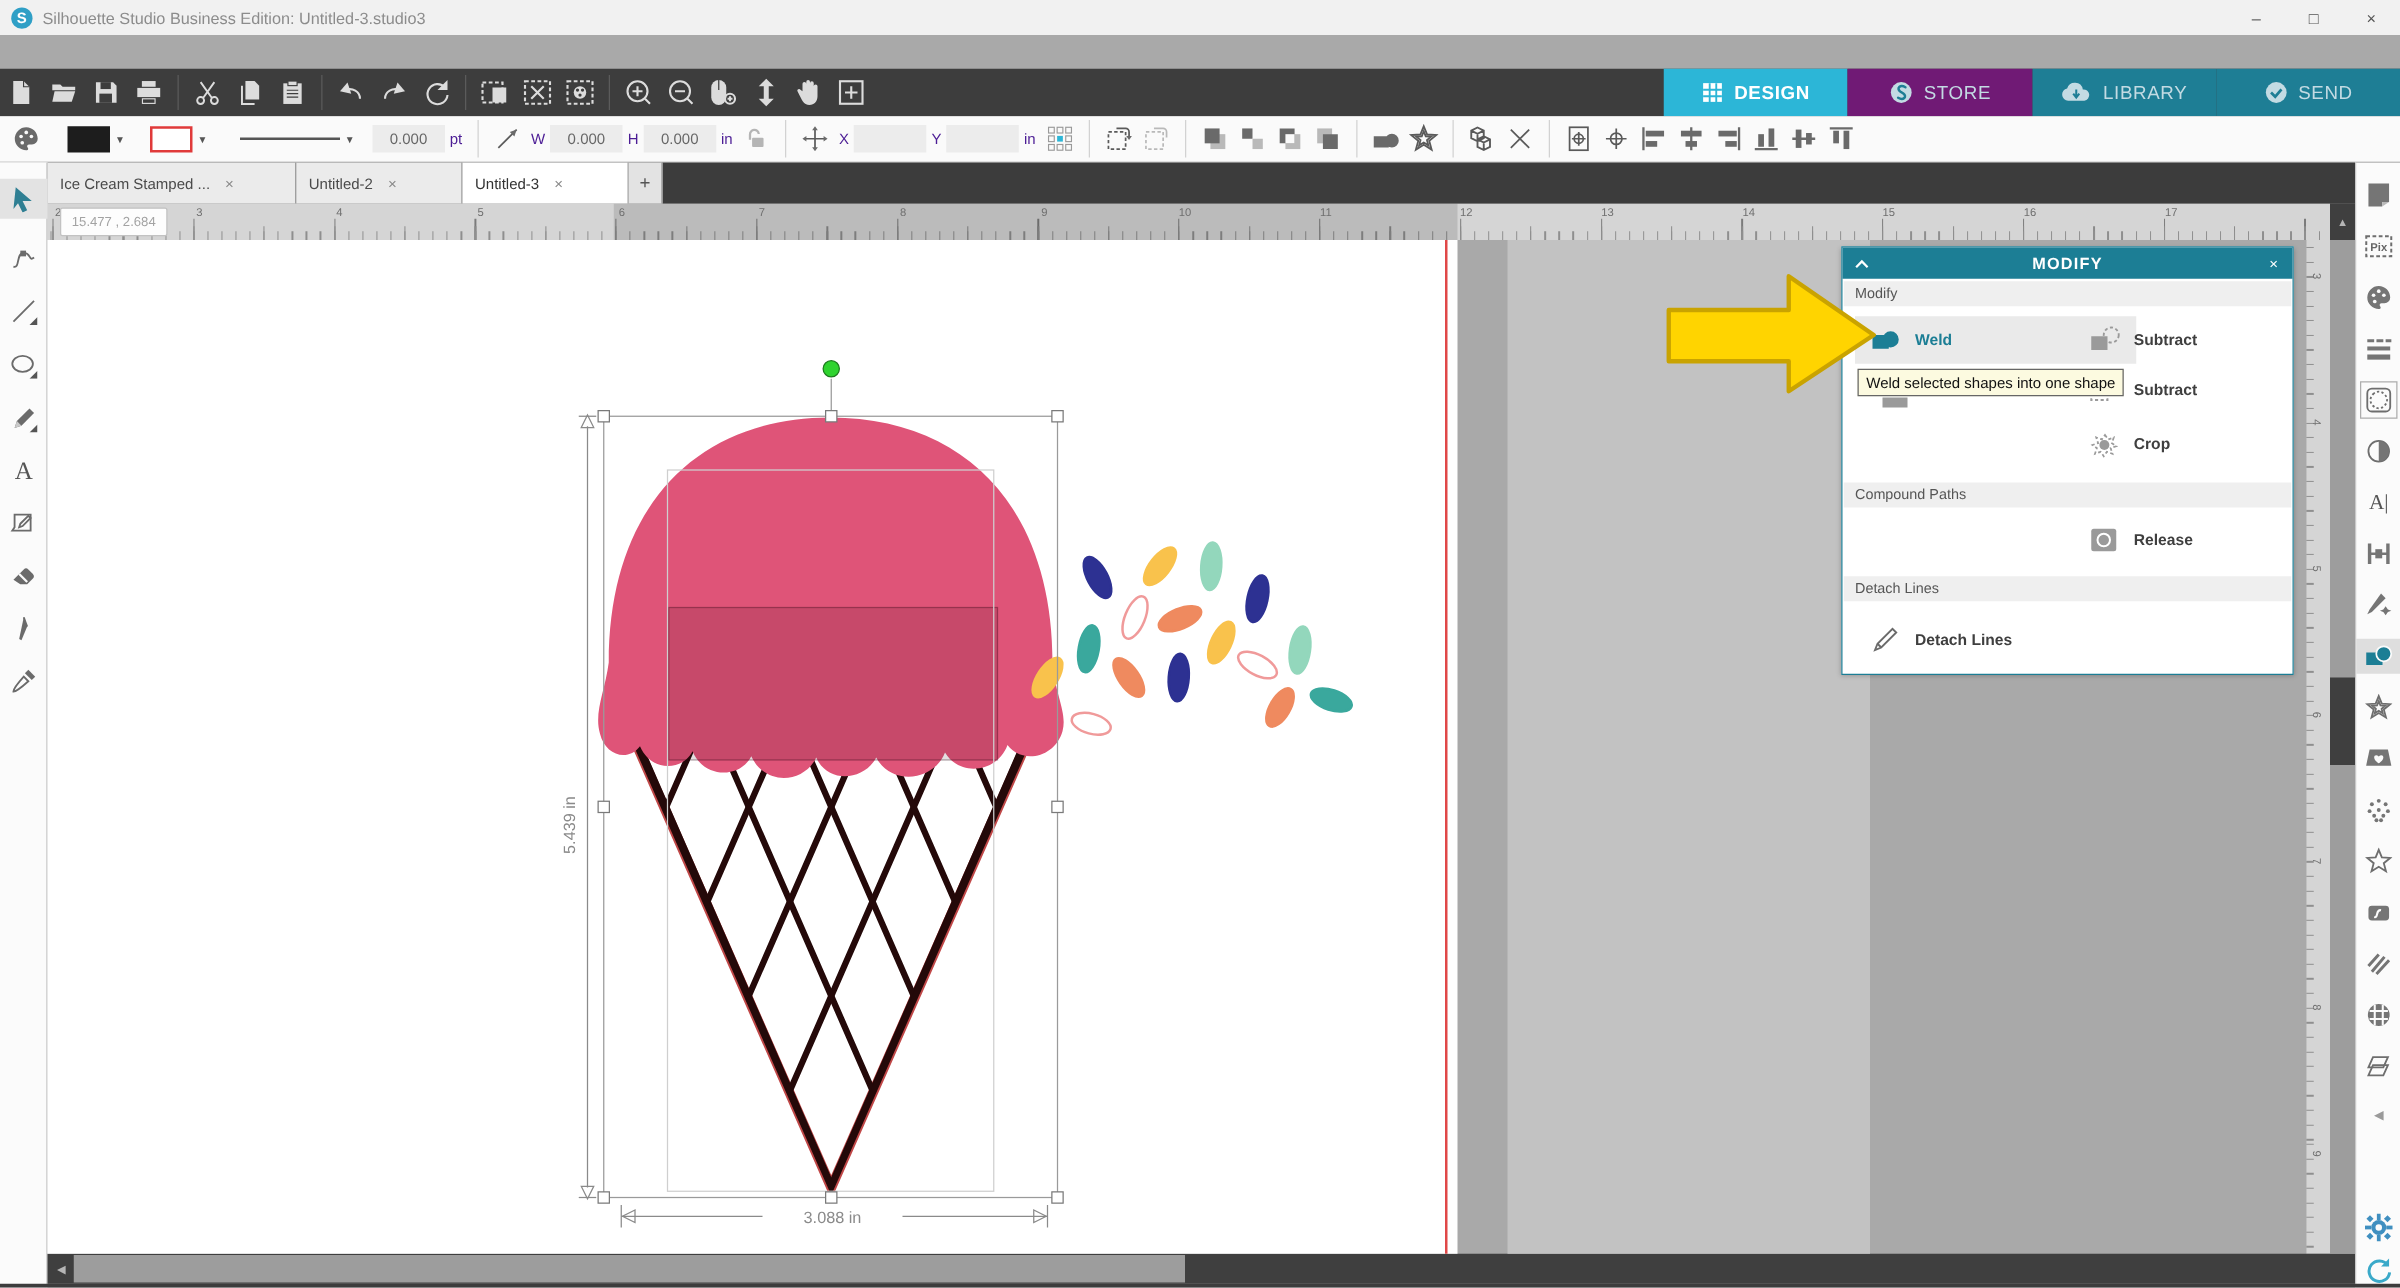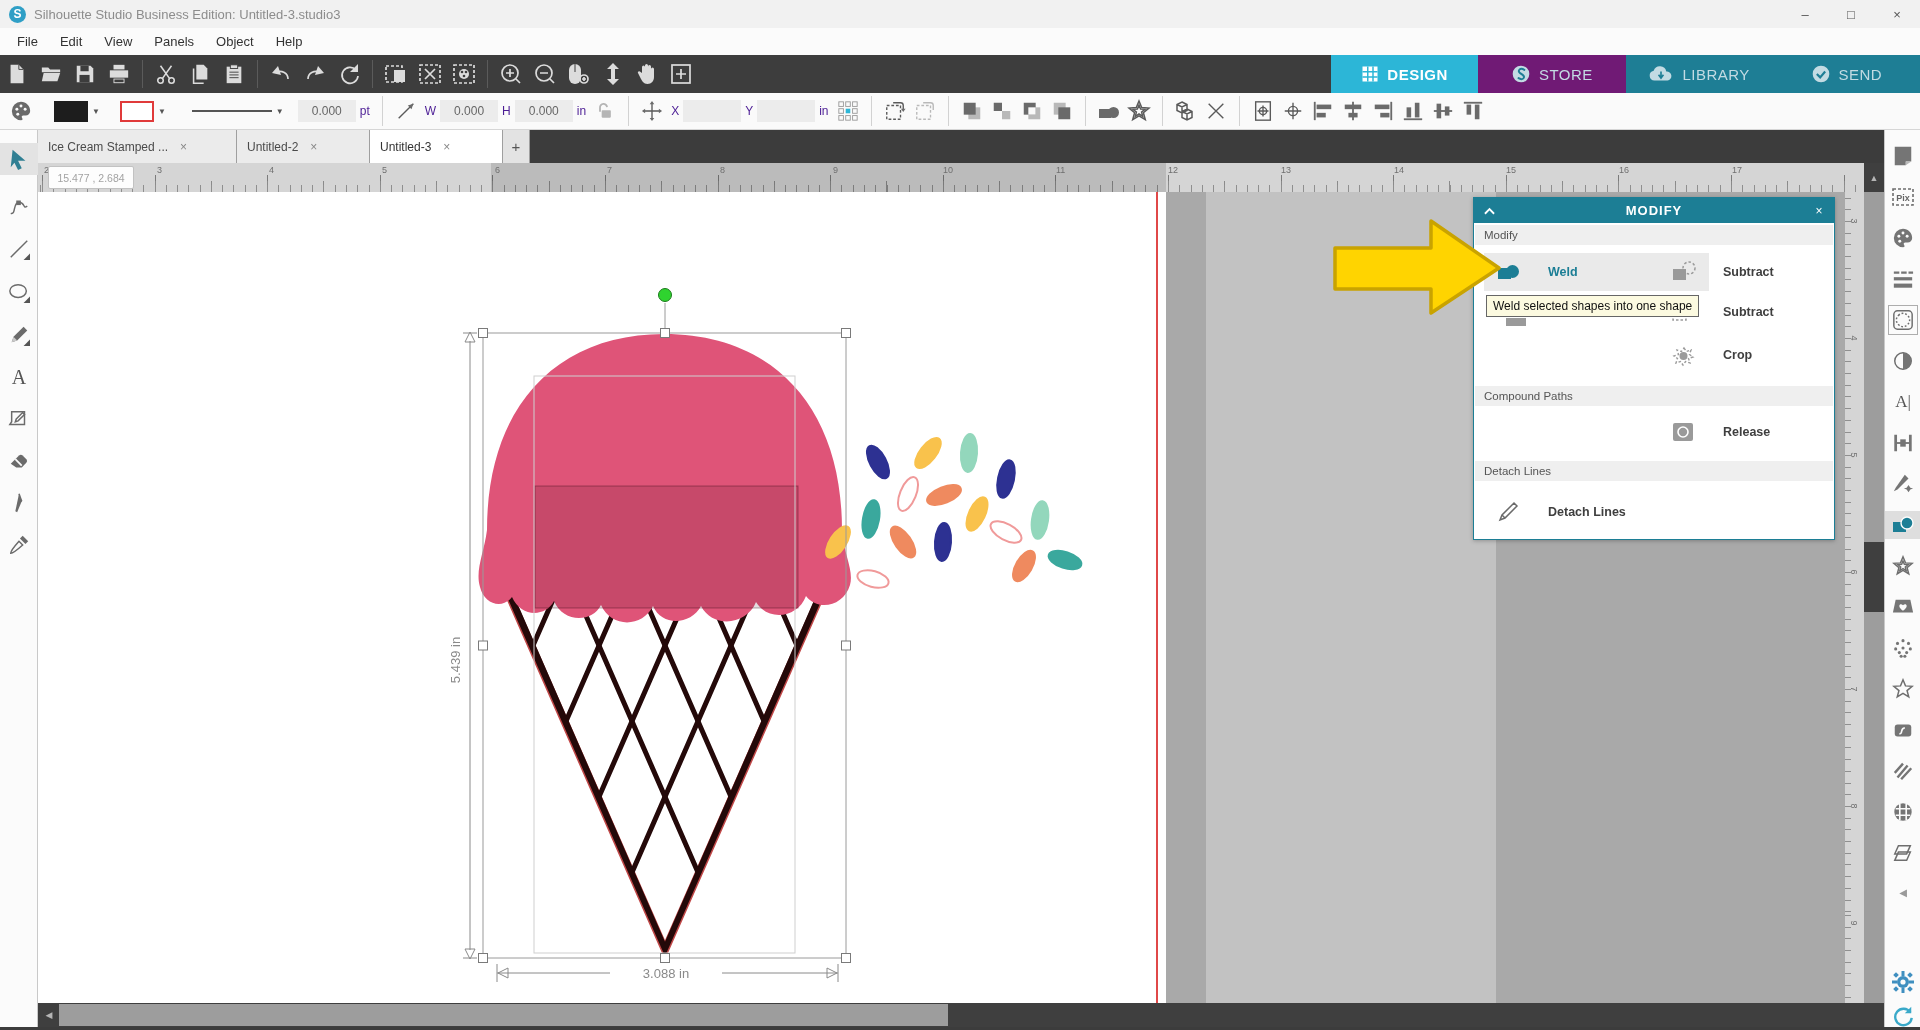--- a/index.html
+++ b/index.html
@@ -86,21 +86,21 @@
   #canvas-bg{left:38px;top:192px;width:1807px;height:811px;background:#a9a9a9;}
   #canvas-art{left:0;top:0;width:1920px;height:1030px;pointer-events:none;z-index:2;}
   
   #modify-panel{left:1473px;top:197px;width:362px;height:343px;background:#fff;border:1px solid #1c7e95;
        box-sizing:border-box;z-index:10;box-shadow:0 1px 4px rgba(0,0,0,.25);}
   #mp-head{position:absolute;left:0;top:0;width:100%;height:25px;background:#1c7e95;display:flex;align-items:center;}
   #mp-title{flex:1;text-align:center;color:#fff;font-size:13px;font-weight:bold;letter-spacing:1px;}
   .mp-headbtn{width:30px;display:flex;align-items:center;justify-content:center;color:#fff;font-size:12px;}
   .mp-sec{position:absolute;left:1px;width:358px;height:20px;background:#efefef;color:#555;font-size:11.5px;
           display:flex;align-items:center;padding-left:9px;box-sizing:border-box;}
-  .mp-btn{position:absolute;display:flex;align-items:center;gap:26px;padding-left:12px;box-sizing:border-box;text-align:right;}
+  .mp-btn{position:absolute;display:flex;align-items:center;gap:10px;padding-left:12px;box-sizing:border-box;text-align:right;}
   .mp-label{font-size:12.5px;font-weight:bold;color:#3f3f3f;}
   .mp-label.teal{color:#1c7e95;}
   #mp-tooltip{position:absolute;left:12px;top:97px;height:16px;background:#fcfae0;border:1px solid #666;
        font-size:12px;color:#111;padding:2px 6px;white-space:nowrap;z-index:50;display:flex;align-items:center;}
   #arrow-svg{left:0;top:0;width:1920px;height:1030px;pointer-events:none;z-index:20;}
 </style>
 </head>
 <body>
 
 <div id="app">
@@ -108,28 +108,20 @@
   <div id="titlebar" class="abs">
     <div id="logo">S</div>
     <span id="title-text">Silhouette Studio Business Edition: Untitled-3.studio3</span>
     <div id="win-controls">
       <div class="winbtn">–</div>
       <div class="winbtn">□</div>
       <div class="winbtn">×</div>
     </div>
   </div>
 
-  <div id="menubar" class="abs">
-    <div class="menu-item">File</div>
-    <div class="menu-item">Edit</div>
-    <div class="menu-item">View</div>
-    <div class="menu-item">Panels</div>
-    <div class="menu-item">Object</div>
-    <div class="menu-item">Help</div>
-  </div>
 
   <div id="toolbar1" class="abs">
     <div class="tslot">
         <svg width="22" height="22" viewBox="0 0 24 24">
           <path class="t1f" d="M5 2h9l5 5v15H5z"></path>
           <path d="M14 2v5h5" stroke="#3d3d3d" fill="none"></path>
         </svg>
       </div>
     <div class="tslot">
         <svg width="22" height="22" viewBox="0 0 24 24">

